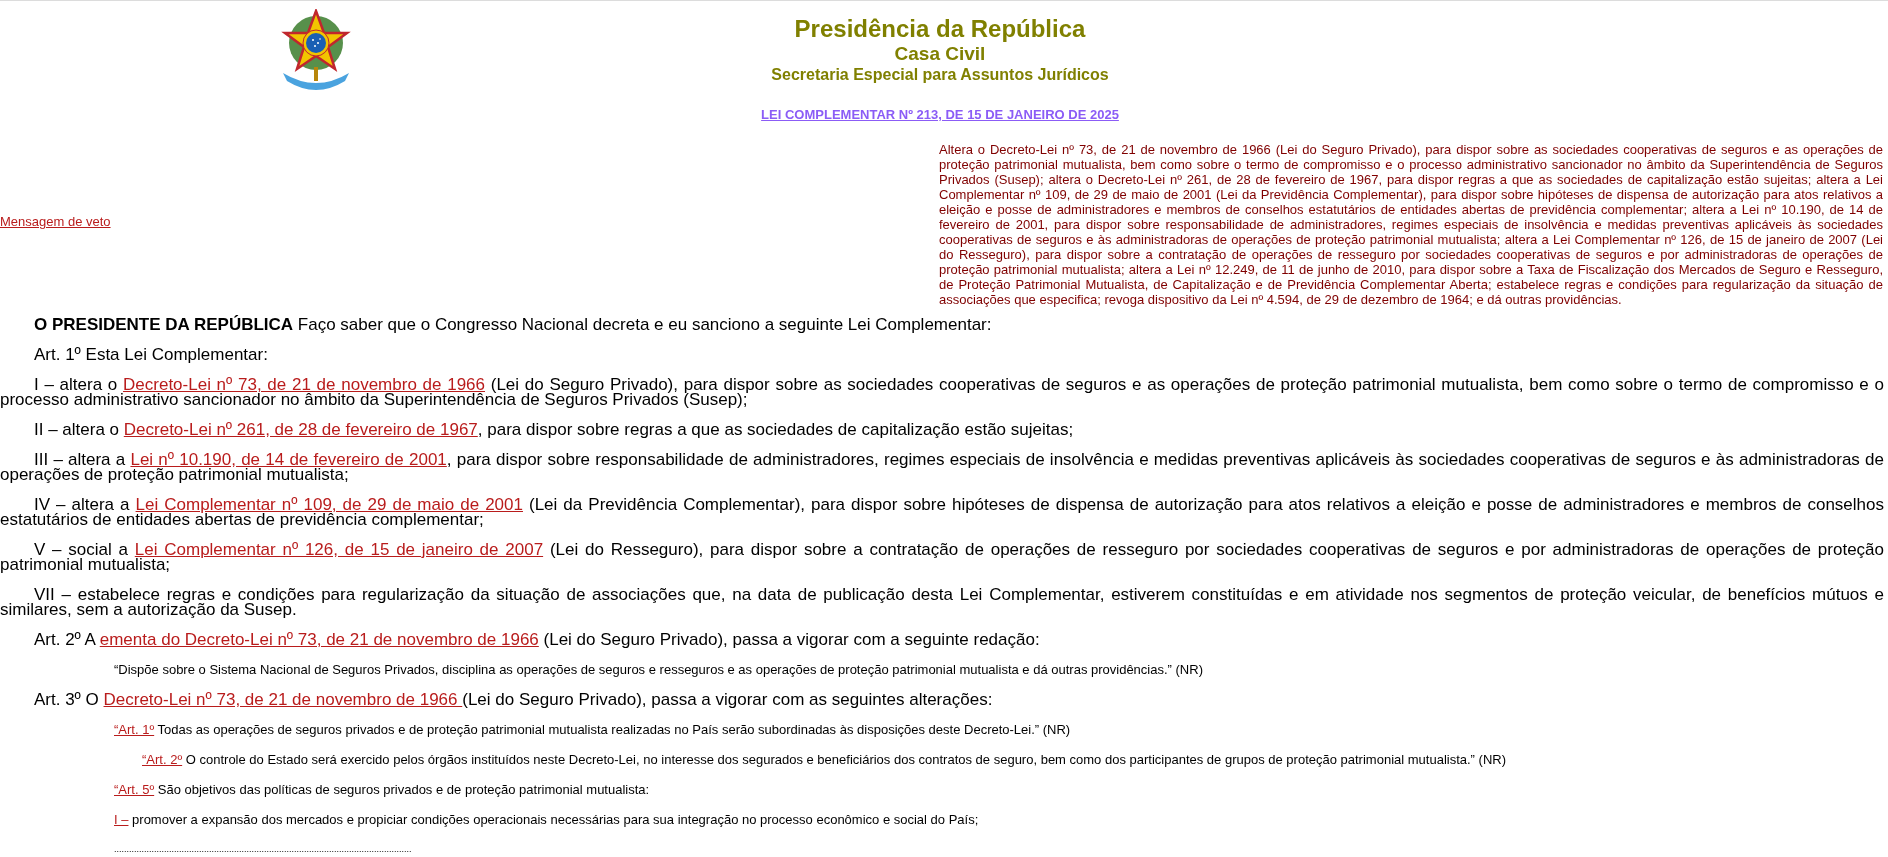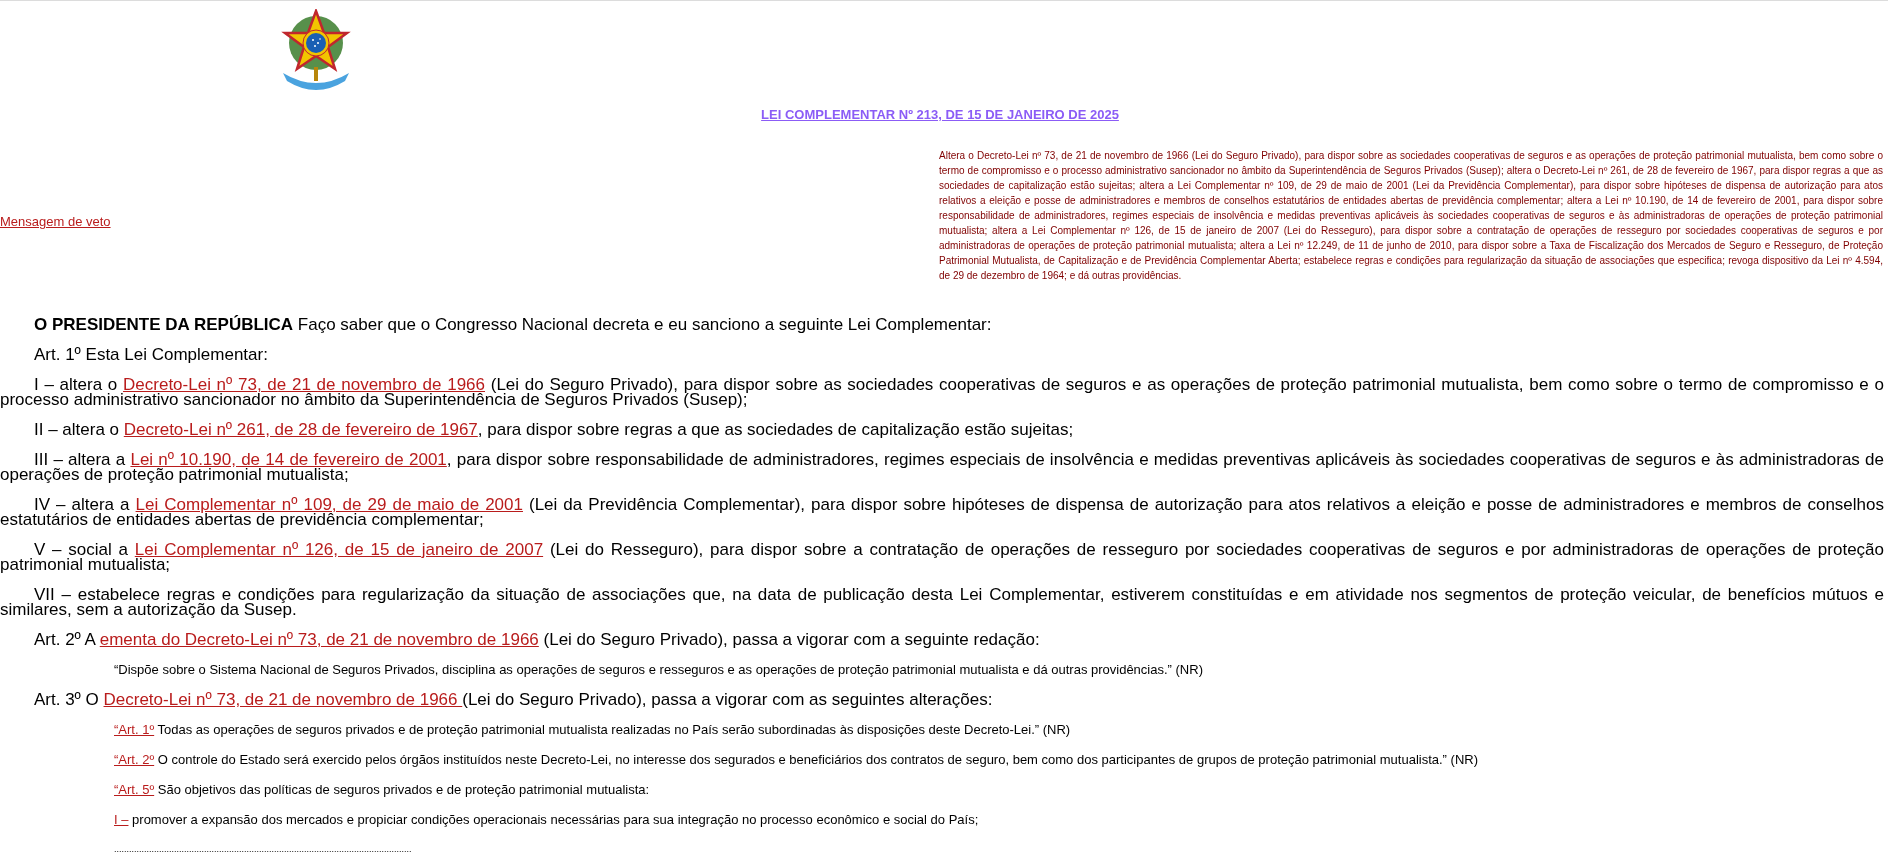--- a/index.html
+++ b/index.html
@@ -12,22 +12,22 @@
   .header-table { position: absolute; left: 0; top: 0; width: 1888px; height: 100px; }
   .coat { position: absolute; left: 279px; top: 8px; width: 74px; height: 84px; }
   .titles { position: absolute; left: 740px; top: 14px; width: 400px; text-align: center; color: #808000; font-weight: bold; }
   .t1 { font-size: 24px; line-height: 28px; }
   .t2 { font-size: 19px; line-height: 21px; }
   .t3 { font-size: 16px; line-height: 21px; }
   .lawtitle { position: absolute; left: 0; width: 1880px; top: 106px; text-align: center; font-weight: bold; font-size: 13px; }
   .lawtitle a { color: #8b5cf6; }
   .veto { position: absolute; left: 0; top: 213px; font-size: 13px; }
   .ementa {
-    position: absolute; left: 939px; top: 147px; width: 944px;
-    color: #800000; font-size: 10px; line-height: 15px; text-align: justify;
+    position: absolute; left: 939px; top: 141px; width: 944px;
+    color: #800000; font-size: 13px; line-height: 15px; text-align: justify;
   }
   .body-text { position: absolute; left: 0; top: 316px; width: 1884px; }
   .p { margin: 0; text-indent: 34px; line-height: 15px; font-size: 17px; text-align: justify; }
   .p + .p { margin-top: 15px; }
   .q { margin: 0; padding-left: 114px; line-height: 15px; font-size: 13px; }
   .dots { letter-spacing: 0; color: #000; }
   b.pres { font-weight: bold; }
 </style>
 </head>
 <body>
@@ -39,20 +39,25 @@
       <polygon points="37,2 45,24 68,24 49,38 56,60 37,47 18,60 25,38 6,24 29,24" fill="#f2c500" stroke="#c0262d" stroke-width="2.5"></polygon>
       <circle cx="37" cy="34" r="13" fill="#f2c500" stroke="#c0262d" stroke-width="1"></circle>
       <circle cx="37" cy="34" r="10" fill="#1a5fb4"></circle>
       <circle cx="34" cy="31" r="1" fill="#fff"></circle>
         <circle cx="39" cy="34" r="1" fill="#fff"></circle>
         <circle cx="36" cy="37" r="1" fill="#fff"></circle>
         <circle cx="41" cy="30" r="0.8" fill="#fff"></circle>
       <rect x="35" y="58" width="4" height="14" fill="#b8860b"></rect>
       <path d="M4,64 Q37,84 70,64 L66,72 Q37,90 8,72 Z" fill="#4aa3df"></path>
     </svg>
+  </div>
+  <div class="titles">
+    <div class="t1">Presidência da República</div>
+    <div class="t2">Casa Civil</div>
+    <div class="t3">Secretaria Especial para Assuntos Jurídicos</div>
   </div>
 </div>
 
 <div class="lawtitle">
   <a href="#">LEI COMPLEMENTAR Nº 213, DE 15 DE JANEIRO DE 2025</a>
 </div>
 
 <div class="veto">
   <a href="#">Mensagem de veto</a>
 </div>
@@ -70,18 +75,18 @@
   <p class="p"><span>IV – altera a </span><a href="#">Lei Complementar nº 109, de 29 de maio de 2001</a><span> (Lei da Previdência Complementar), para dispor sobre hipóteses de dispensa de autorização para atos relativos a eleição e posse de administradores e membros de conselhos estatutários de entidades abertas de previdência complementar;</span></p>
   <p class="p"><span>V – social a </span><a href="#">Lei Complementar nº 126, de 15 de janeiro de 2007</a><span> (Lei do Resseguro), para dispor sobre a contratação de operações de resseguro por sociedades cooperativas de seguros e por administradoras de operações de proteção patrimonial mutualista;</span></p>
   <p class="p">VII – estabelece regras e condições para regularização da situação de associações que, na data de publicação desta Lei Complementar, estiverem constituídas e em atividade nos segmentos de proteção veicular, de benefícios mútuos e similares, sem a autorização da Susep.</p>
 
   <p class="p"><span>Art. 2º A </span><a href="#">ementa do Decreto-Lei nº 73, de 21 de novembro de 1966</a><span> (Lei do Seguro Privado), passa a vigorar com a seguinte redação:</span></p>
   <p class="p q" style="text-indent:0;">“Dispõe sobre o Sistema Nacional de Seguros Privados, disciplina as operações de seguros e resseguros e as operações de proteção patrimonial mutualista e dá outras providências.” (NR)</p>
 
   <p class="p"><span>Art. 3º O </span><a href="#">Decreto-Lei nº 73, de 21 de novembro de 1966 </a><span>(Lei do Seguro Privado), passa a vigorar com as seguintes alterações:</span></p>
 
   <p class="p q" style="text-indent:0;"><a href="#">“Art. 1º</a><span> Todas as operações de seguros privados e de proteção patrimonial mutualista realizadas no País serão subordinadas às disposições deste Decreto-Lei.” (NR)</span></p>
-  <p class="p q" style="text-indent:0;"><a href="#">“Art. 2º</a><span> O controle do Estado será exercido pelos órgãos instituídos neste Decreto-Lei, no interesse dos segurados e beneficiários dos contratos de seguro, bem como dos participantes de grupos de proteção patrimonial mutualista.” (NR)</span></p>
+  <p class="p q" style="text-indent:0;margin-left:28px;"><a href="#">“Art. 2º</a><span> O controle do Estado será exercido pelos órgãos instituídos neste Decreto-Lei, no interesse dos segurados e beneficiários dos contratos de seguro, bem como dos participantes de grupos de proteção patrimonial mutualista.” (NR)</span></p>
   <p class="p q" style="text-indent:0;"><a href="#">“Art. 5º</a><span> São objetivos das políticas de seguros privados e de proteção patrimonial mutualista:</span></p>
   <p class="p q" style="text-indent:0;"><a href="#">I –</a><span> promover a expansão dos mercados e propiciar condições operacionais necessárias para sua integração no processo econômico e social do País;</span></p>
   <p class="p q dots" style="text-indent:0; font-size:9px;">.......................................................................................................................</p>
   <p class="p q" style="text-indent:0;"><a href="#">IV –</a><span> promover o aperfeiçoamento das instituições operadoras dos mercados supervisionados;</span></p>
 </div>
 
 </body></html>

